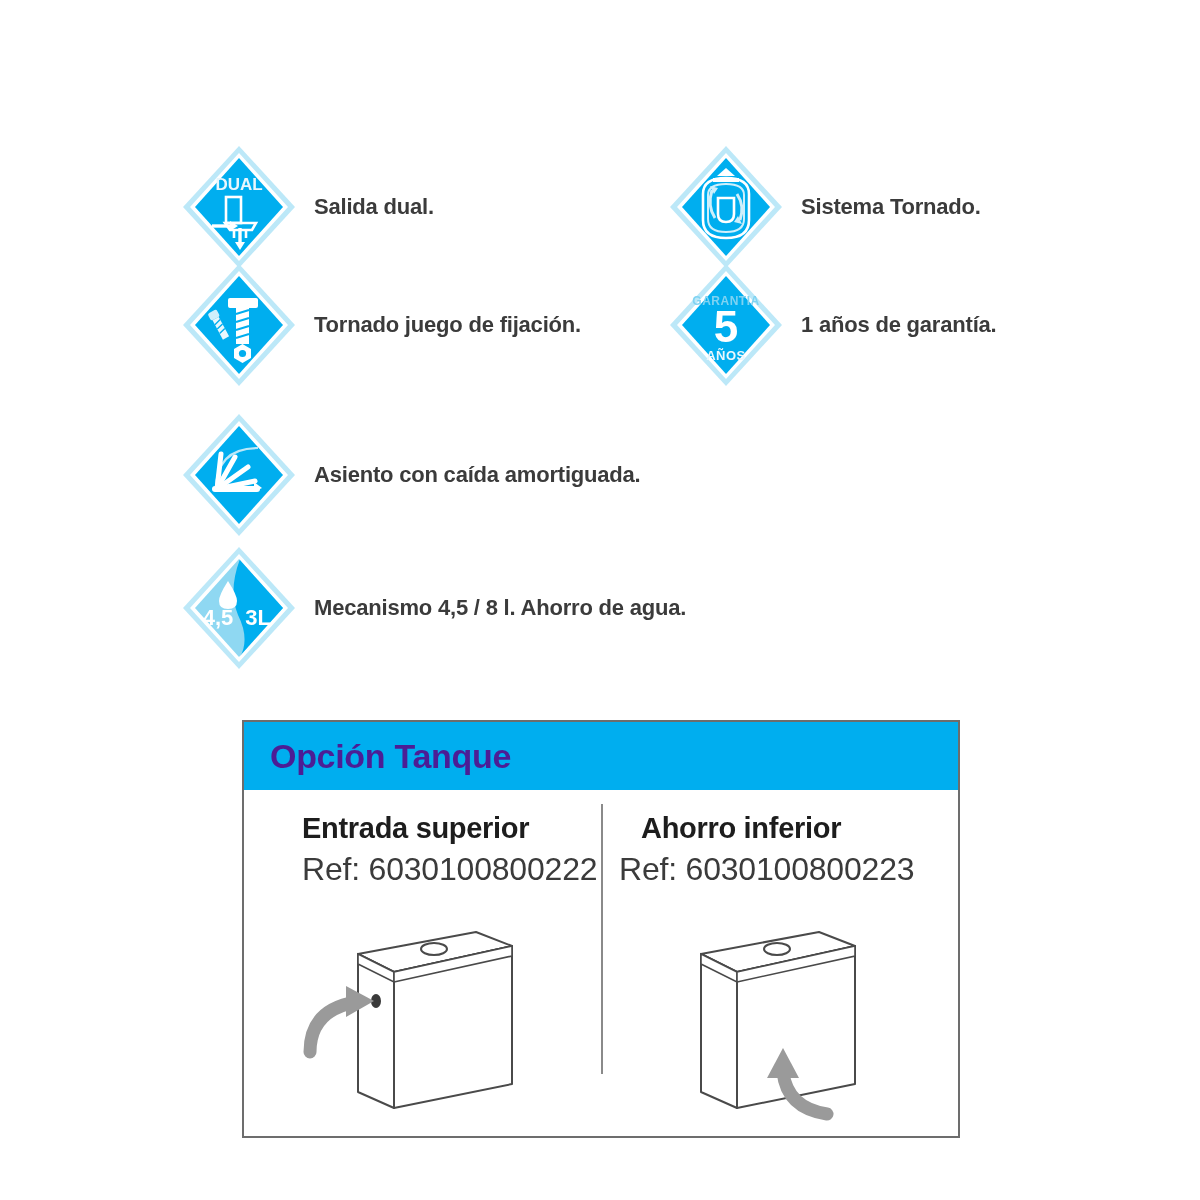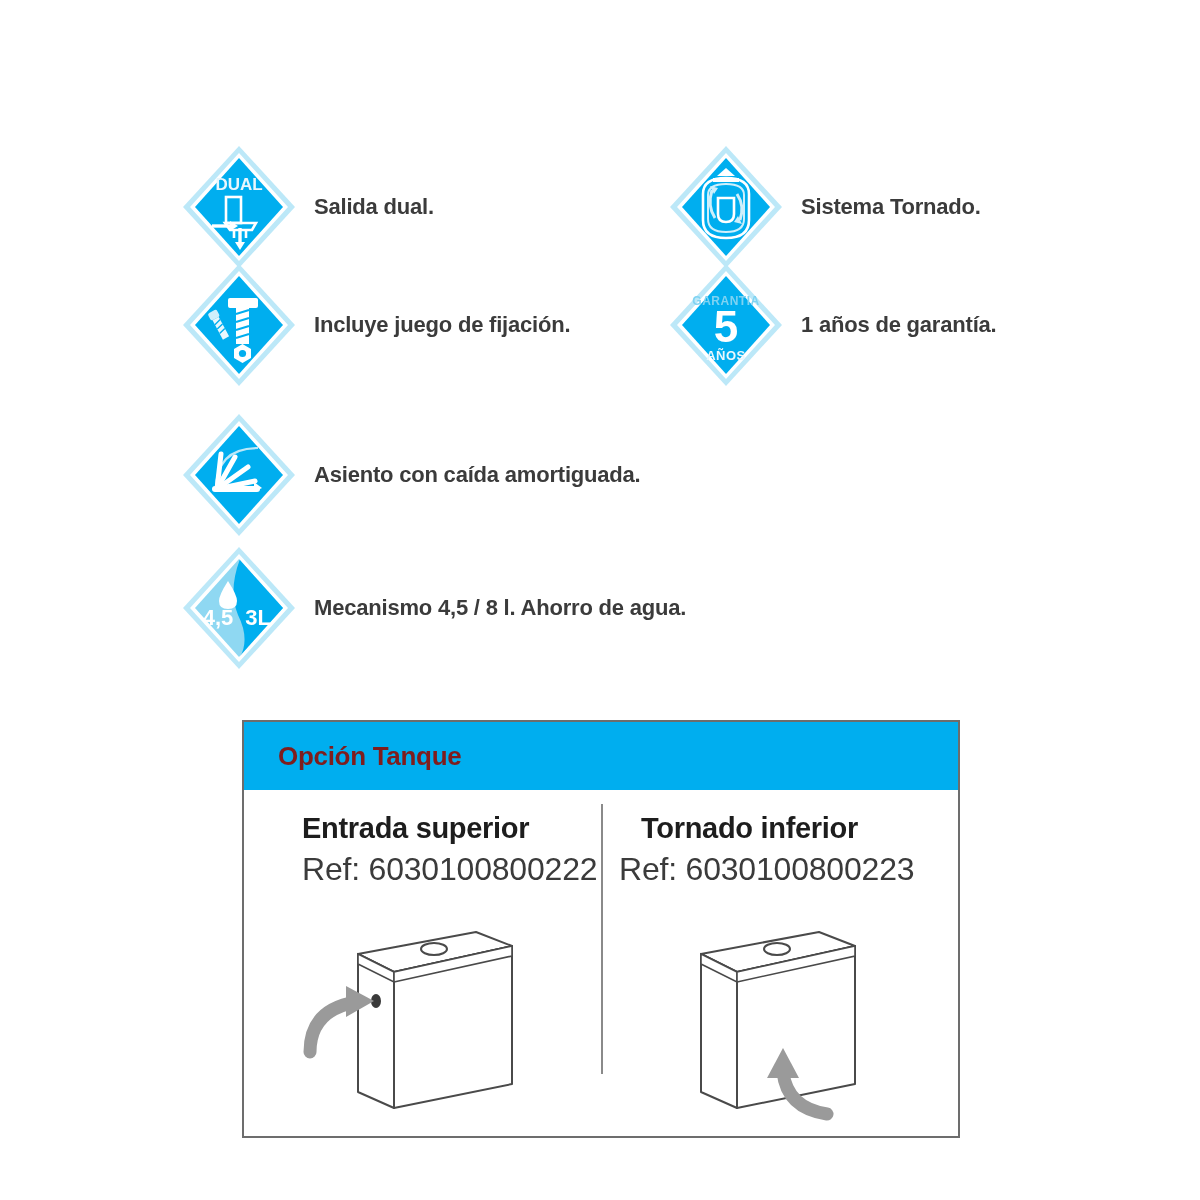--- a/index.html
+++ b/index.html
@@ -69,24 +69,24 @@
   }
 
   #tank-header {
     height: 68px;
     background: #00AEEF;
     display: flex;
     align-items: center;
   }
 
   #tank-header-title {
-    color: #7f1d1d;
-    font-size: 26px;
+    color: #4c1d95;
+    font-size: 34px;
     font-weight: 700;
-    margin-left: 34px;
+    margin-left: 26px;
     letter-spacing: -0.3px;
   }
 
   #tank-body {
     position: relative;
     height: 298px;
     display: flex;
   }
 
   .tank-col {
@@ -198,21 +198,21 @@
         <path d="M64.5 84 L73 89 L73 98 L64.5 103 L56 98 L56 89 Z" fill="#ffffff"></path>
         <circle cx="64.5" cy="93.5" r="3.6" fill="#00AEEF"></circle>
 
         <g transform="rotate(-28 44 62)">
           <rect x="35" y="48" width="10" height="8" rx="2" fill="#CFEFFB"></rect>
           <rect x="36.5" y="56" width="7" height="22" fill="#E9F7FD"></rect>
           <path d="M36.5 61 L43.5 59 M36.5 66 L43.5 64 M36.5 71 L43.5 69" stroke="#00AEEF" stroke-width="1.4"></path>
         </g>
       </svg>
     </div>
-    <div class="feature-label">Incluye juego de fijación.</div>
+    <div class="feature-label">Tornado juego de fijación.</div>
   </div>
 
   <div class="feature-row col-right r2">
     <div class="icon-wrap">
       <svg width="122" height="130" viewBox="0 0 122 130">
         <path d="M61 4 L117 65 L61 126 L5 65 Z" fill="#BCE8F8"></path>
         <path d="M61 11 L110 65 L61 119 L12 65 Z" fill="#ffffff"></path>
         <path d="M61 16 L105 65 L61 114 L17 65 Z" fill="#00AEEF"></path>
         <text x="61" y="45" text-anchor="middle" font-family="'Liberation Sans',sans-serif" font-size="12" font-weight="700" fill="#7FD3F2" letter-spacing="0.5">GARANTIA</text>
         <text x="61" y="82" text-anchor="middle" font-family="'Liberation Sans',sans-serif" font-size="44" font-weight="700" fill="#ffffff">5</text>
@@ -304,21 +304,21 @@
 
           <g>
             <path d="M12 150 Q12 108 58 100" fill="none" stroke="#9a9a9a" stroke-width="13" stroke-linecap="round"></path>
             <path d="M48 84 L76 99 L48 115 Z" fill="#9a9a9a"></path>
           </g>
         </svg>
       </div>
     </div>
 
     <div class="tank-col right">
-      <div class="tank-col-title">Tornado inferior</div>
+      <div class="tank-col-title">Ahorro inferior</div>
       <div class="tank-col-ref">Ref: 6030100800223</div>
       <div class="tank-figure">
         <svg width="250" height="230" viewBox="0 0 250 230">
           <g fill="#ffffff" stroke="#4a4a4a" stroke-width="2" stroke-linejoin="round">
             <path d="M46 52 L164 30 L200 44 L82 70 Z"></path>
             <path d="M46 52 L82 70 L82 206 L46 190 Z"></path>
             <path d="M82 70 L200 44 L200 182 L82 206 Z"></path>
           </g>
           <path d="M46 62 L82 80 L82 70 L46 52 Z" fill="#ffffff" stroke="#4a4a4a" stroke-width="1.6"></path>
           <path d="M82 80 L200 54 L200 44 L82 70 Z" fill="#ffffff" stroke="#4a4a4a" stroke-width="1.6"></path>

